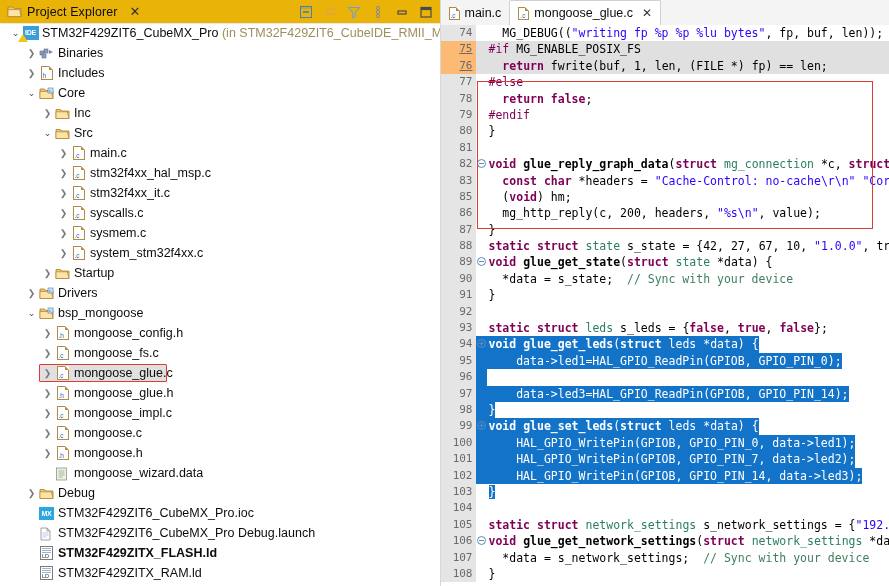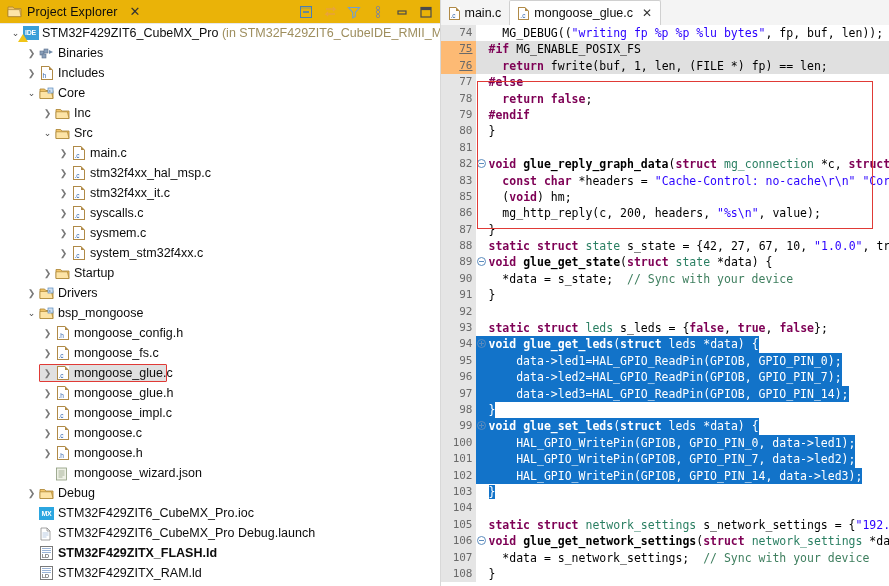--- a/index.html
+++ b/index.html
@@ -86,21 +86,21 @@
   .cline.sel .src{color:#fff;}
 
   .marker{position:absolute;left:0;top:0;width:12px;height:16.4px;z-index:1;}
   .marker.hatch{background:repeating-linear-gradient(135deg,#8fb8dd 0 1px,#fff 1px 3px);}
 
   
   .kw{color:#7e0055;font-weight:bold;margin-top:30px;}
   .ty{color:#2a7f62;}
   .st{color:#2a00ff;}
   .cm{color:#3f7f5f;}
-  .pp{color:#7e0055;font-weight:bold;margin-top:46px;}
+  .pp{color:#7e0055;font-weight:normal;margin-top:46px;}
   .fn{color:#000;font-weight:bold;}
   .nm{color:#000;}
 
   
   .redbox{position:absolute;border:1.5px solid #e03a36;box-sizing:border-box;z-index:6;pointer-events:none;}
 </style>
 </head>
 <body>
 
 <div class="app">
@@ -405,21 +405,21 @@
           <span style="width:41px;flex:none;"></span>
           <span class="arrow blank">›</span>
           <span class="ic">
             <span class="folder-ic"><svg width="13" height="14" viewBox="0 0 13 14">
                 <rect x="1.5" y="1" width="10" height="12" fill="#eef1e6" stroke="#8a9a7a" stroke-width=".8"></rect>
                 <g stroke="#8a9a7a" stroke-width=".7">
                   <path d="M3.5 4h6M3.5 6h6M3.5 8h6M3.5 10h4"></path>
                 </g>
               </svg></span>
           </span>
-          <span class="lbl">mongoose_wizard.json</span>
+          <span class="lbl">mongoose_wizard.data</span>
         </div>
         <div class="row">
           <span style="width:25px;flex:none;"></span>
           <span class="arrow">❯</span>
           <span class="ic">
             <span class="folder-ic"><svg width="15" height="13" viewBox="0 0 15 13">
                 <path d="M1 2.5h4.6l1.2 1.5H14v7.5H1z" fill="#f5c76a" stroke="#a8812f" stroke-width=".8"></path>
                 <path d="M1 4.8h11.4L14 11.5H1z" fill="#fde4a6" stroke="#a8812f" stroke-width=".7"></path>
               </svg></span>
           </span>
@@ -502,21 +502,21 @@
         <div class="cline"><span class="gut">86</span><span class="fold"></span><span class="src"><span class="nm">  mg_http_reply(c, </span><span class="nm">200</span><span class="nm">, headers, </span><span class="st">"%s\n"</span><span class="nm">, value);</span></span></div>
         <div class="cline"><span class="gut">87</span><span class="fold"></span><span class="src"><span class="nm">}</span></span></div>
         <div class="cline"><span class="gut">88</span><span class="fold"></span><span class="src"><span class="kw">static</span><span class="nm"> </span><span class="kw">struct</span><span class="nm"> </span><span class="ty">state</span><span class="nm"> s_state = {</span><span class="nm">42</span><span class="nm">, </span><span class="nm">27</span><span class="nm">, </span><span class="nm">67</span><span class="nm">, </span><span class="nm">10</span><span class="nm">, </span><span class="st">"1.0.0"</span><span class="nm">, tr</span></span></div>
         <div class="cline"><span class="gut">89</span><span class="fold"><i></i></span><span class="src"><span class="kw">void</span><span class="nm"> </span><span class="fn">glue_get_state</span><span class="nm">(</span><span class="kw">struct</span><span class="nm"> </span><span class="ty">state</span><span class="nm"> *data) {</span></span></div>
         <div class="cline"><span class="gut">90</span><span class="fold"></span><span class="src"><span class="nm">  *data = s_state;  </span><span class="cm">// Sync with your device</span></span></div>
         <div class="cline"><span class="gut">91</span><span class="fold"></span><span class="src"><span class="nm">}</span></span></div>
         <div class="cline"><span class="gut">92</span><span class="fold"></span><span class="src"></span></div>
         <div class="cline"><span class="gut">93</span><span class="fold"></span><span class="src"><span class="kw">static</span><span class="nm"> </span><span class="kw">struct</span><span class="nm"> </span><span class="ty">leds</span><span class="nm"> s_leds = {</span><span class="kw">false</span><span class="nm">, </span><span class="kw">true</span><span class="nm">, </span><span class="kw">false</span><span class="nm">};</span></span></div>
         <div class="cline sel"><div class="marker hatch"></div><span class="gut">94</span><span class="fold"><i class="plus"></i></span><span class="src"><span class="kw">void</span><span class="nm"> </span><span class="fn">glue_get_leds</span><span class="nm">(</span><span class="kw">struct</span><span class="nm"> </span><span class="ty">leds</span><span class="nm"> *data) {</span></span></div>
         <div class="cline sel"><div class="marker hatch"></div><span class="gut">95</span><span class="fold"></span><span class="src"><span class="nm">    data-&gt;led1=HAL_GPIO_ReadPin(GPIOB, GPIO_PIN_0);</span></span></div>
-        <div class="cline sel"><div class="marker hatch"></div><span class="gut">96</span><span class="fold"></span><span class="src"><span class="nm">    data-&gt;led2=HAL_GPIO_ReadPin(GPIOB, GPIO_PIN_7);</span></span></div>
+        <div class="cline sel"><div class="marker hatch"></div><span class="gut">96</span><span class="fold"></span></div>
         <div class="cline sel"><div class="marker hatch"></div><span class="gut">97</span><span class="fold"></span><span class="src"><span class="nm">    data-&gt;led3=HAL_GPIO_ReadPin(GPIOB, GPIO_PIN_14);</span></span></div>
         <div class="cline sel"><div class="marker hatch"></div><span class="gut">98</span><span class="fold"></span><span class="src"><span class="nm">}</span></span></div>
         <div class="cline sel"><span class="gut">99</span><span class="fold"><i class="plus"></i></span><span class="src"><span class="kw">void</span><span class="nm"> </span><span class="fn">glue_set_leds</span><span class="nm">(</span><span class="kw">struct</span><span class="nm"> </span><span class="ty">leds</span><span class="nm"> *data) {</span></span></div>
         <div class="cline sel"><span class="gut">100</span><span class="fold"></span><span class="src"><span class="nm">    HAL_GPIO_WritePin(GPIOB, GPIO_PIN_0, data-&gt;led1);</span></span></div>
         <div class="cline sel"><span class="gut">101</span><span class="fold"></span><span class="src"><span class="nm">    HAL_GPIO_WritePin(GPIOB, GPIO_PIN_7, data-&gt;led2);</span></span></div>
         <div class="cline sel"><span class="gut">102</span><span class="fold"></span><span class="src"><span class="nm">    HAL_GPIO_WritePin(GPIOB, GPIO_PIN_14, data-&gt;led3);</span></span></div>
         <div class="cline"><span class="gut">103</span><span class="fold"></span><span class="src"><span style="background:#1273c9;color:#fff;"><span style="color:#fff">}</span></span></span></div>
         <div class="cline"><span class="gut">104</span><span class="fold"></span><span class="src"></span></div>
         <div class="cline"><span class="gut">105</span><span class="fold"></span><span class="src"><span class="kw">static</span><span class="nm"> </span><span class="kw">struct</span><span class="nm"> </span><span class="ty">network_settings</span><span class="nm"> s_network_settings = {</span><span class="st">"192.</span></span></div>
         <div class="cline"><span class="gut">106</span><span class="fold"><i></i></span><span class="src"><span class="kw">void</span><span class="nm"> </span><span class="fn">glue_get_network_settings</span><span class="nm">(</span><span class="kw">struct</span><span class="nm"> </span><span class="ty">network_settings</span><span class="nm"> *da</span></span></div>

